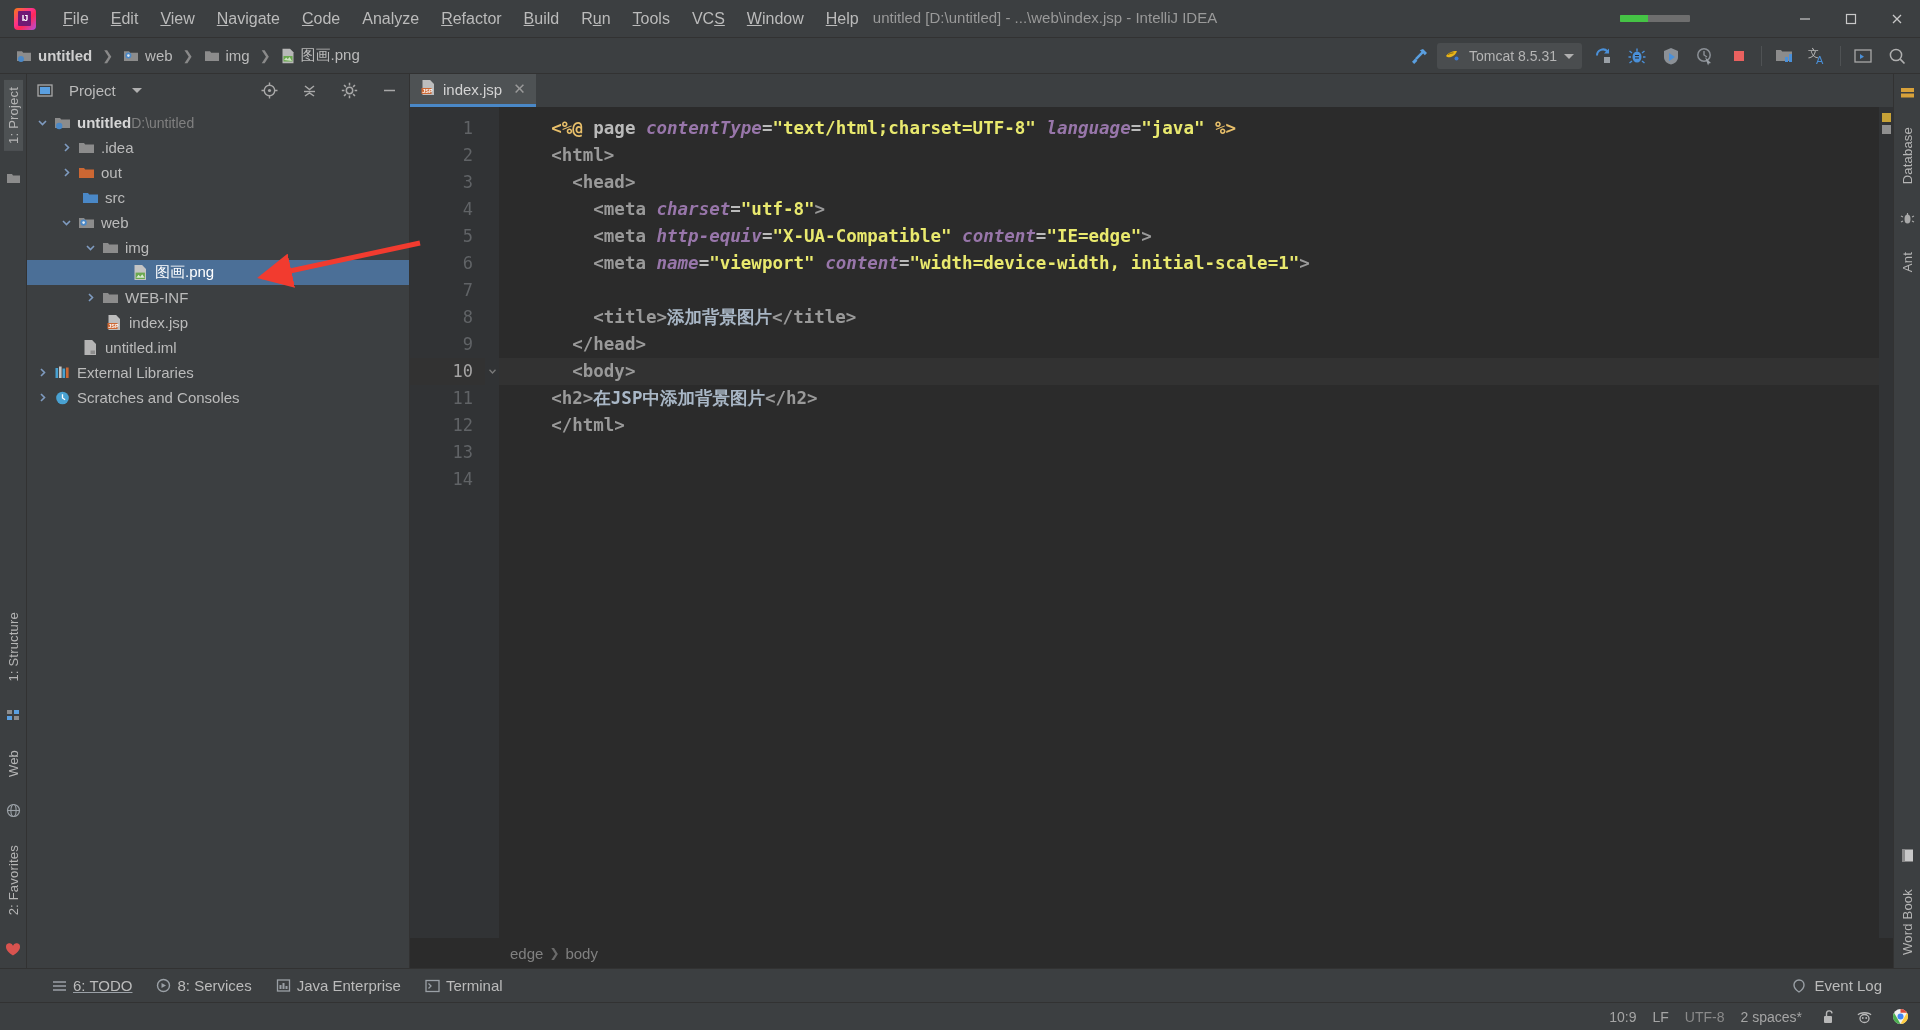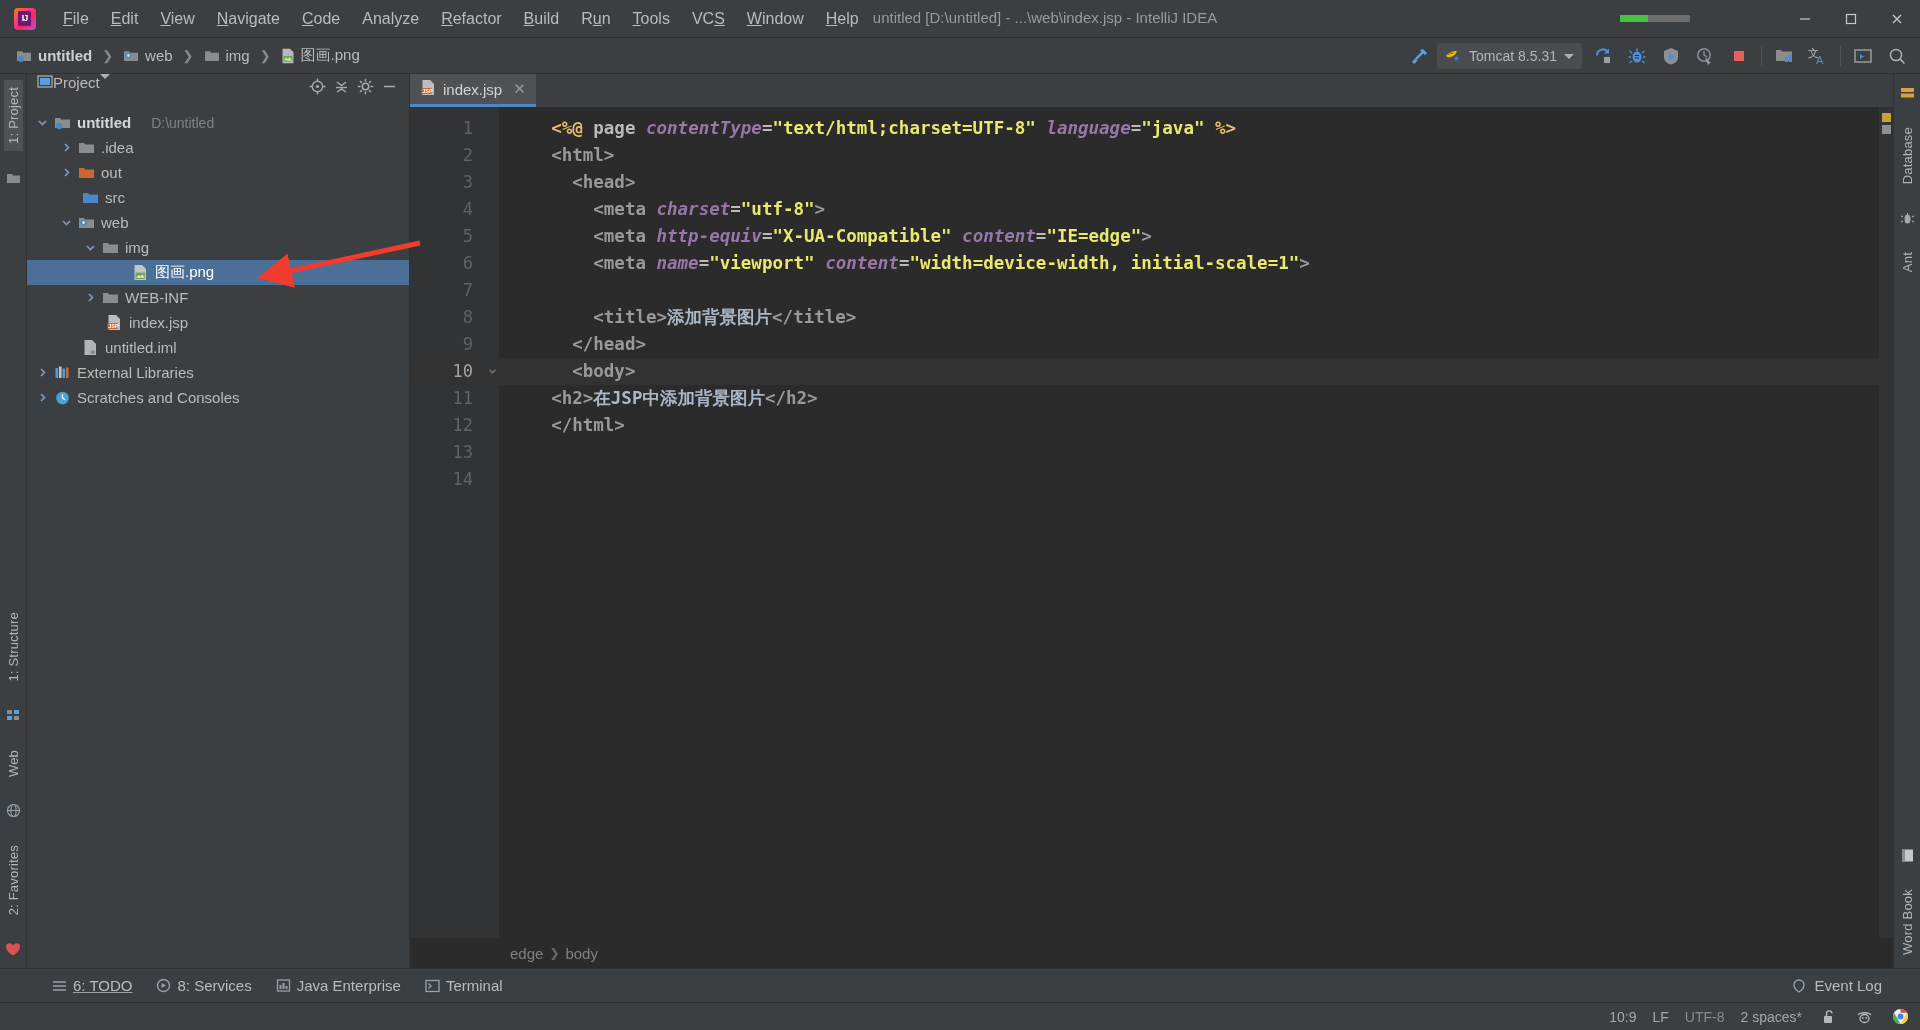--- a/index.html
+++ b/index.html
@@ -76,34 +76,34 @@
     writing-mode: vertical-rl; transform: rotate(180deg); color: #b5b5b5; font-size: 13px;
     padding: 7px 2px; white-space: nowrap; letter-spacing:0.2px;
   }
   .vtab.active { background:#4e5254; }
   .rail-icon { width:20px; height:20px; display:flex; align-items:center; justify-content:center; margin: 3px 0; }
 
   .rail.right { border-right:none; border-left:1px solid #323232; }
 
   
   .project-panel { width: 383px; flex: 0 0 383px; background: #3c3f41; display: flex; flex-direction: column; border-right:1px solid #323232; }
-  .pp-head { height: 32px; display: flex; align-items: flex-start; padding: 0 8px 0 10px; gap: 0; }
+  .pp-head { height: 32px; display: flex; align-items: center; padding: 0 8px 0 10px; gap: 16px; }
   .pp-title { color: #bbbbbb; font-size: 15px; }
   .pp-head-spacer { flex: 1 1 auto; }
   .pp-icon { width: 24px; height: 24px; display: flex; align-items: center; justify-content: center; border-radius:3px; }
 
   .tree { flex: 1 1 auto; overflow: hidden; padding-top: 4px; font-size: 15px; color: #bbbbbb; }
   .trow { display: flex; align-items: center; height: 25px; padding-left: 6px; white-space: nowrap; }
   .trow.selected { background: #4b6f97; color: #ffffff; }
   .tarrow { width: 18px; display: flex; align-items: center; justify-content: center; flex: 0 0 18px; }
   .tarrow svg { display:block; }
   .ticon { width: 22px; display: flex; align-items: center; justify-content: center; flex: 0 0 22px; margin-right: 4px; }
   .tlabel { }
   .tlabel.bold { font-weight: bold; color: #d6d6d6; }
-  .tsub { color: #808080; margin-left: 20px; font-size: 14px; }
+  .tsub { color: #808080; margin-left: 0; font-size: 14px; }
 
   
   .editor-area { flex: 1 1 auto; display: flex; flex-direction: column; min-width: 0; background:#2b2b2b; }
   .tabrow { height: 33px; flex: 0 0 33px; background: #3c3f41; display: flex; align-items: stretch; }
   .etab {
     display: flex; align-items: center; gap: 7px; padding: 0 10px 0 11px; background: #4e5254;
     border-bottom: 3px solid #4a88c7; color: #d3d3d3; font-size: 15px; position: relative;
   }
   .etab .x { color: #9a9a9a; font-size: 15px; margin-left: 4px; }
 

